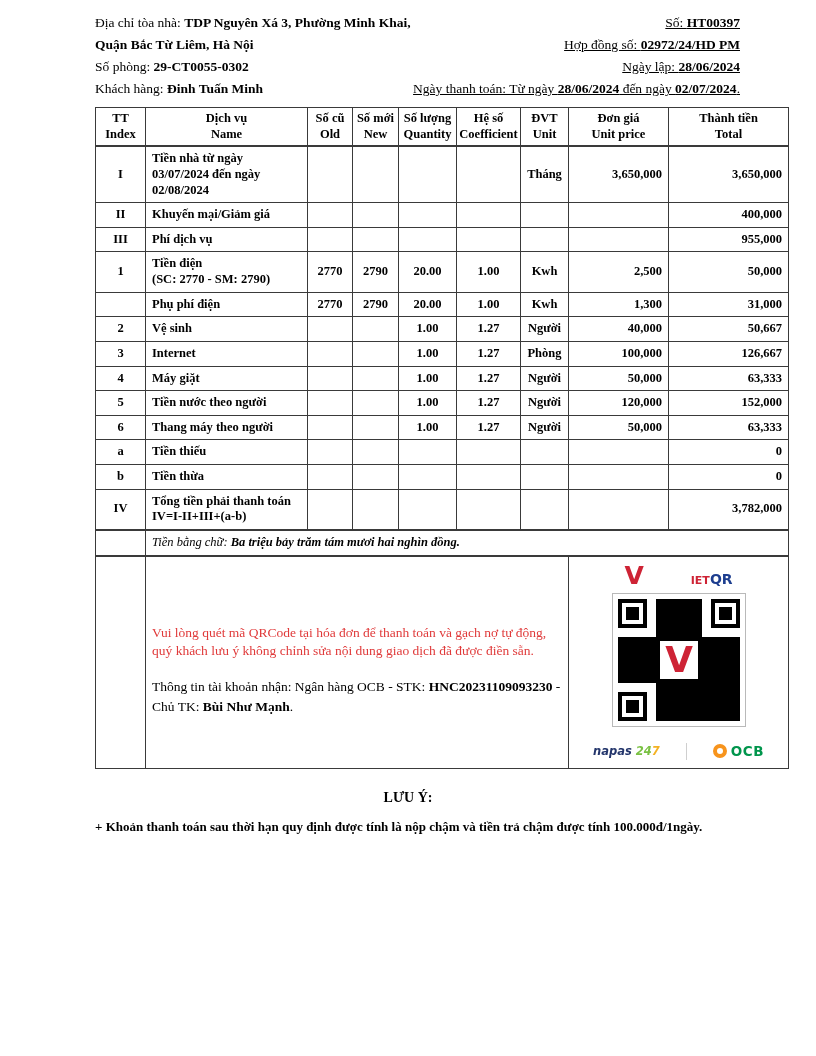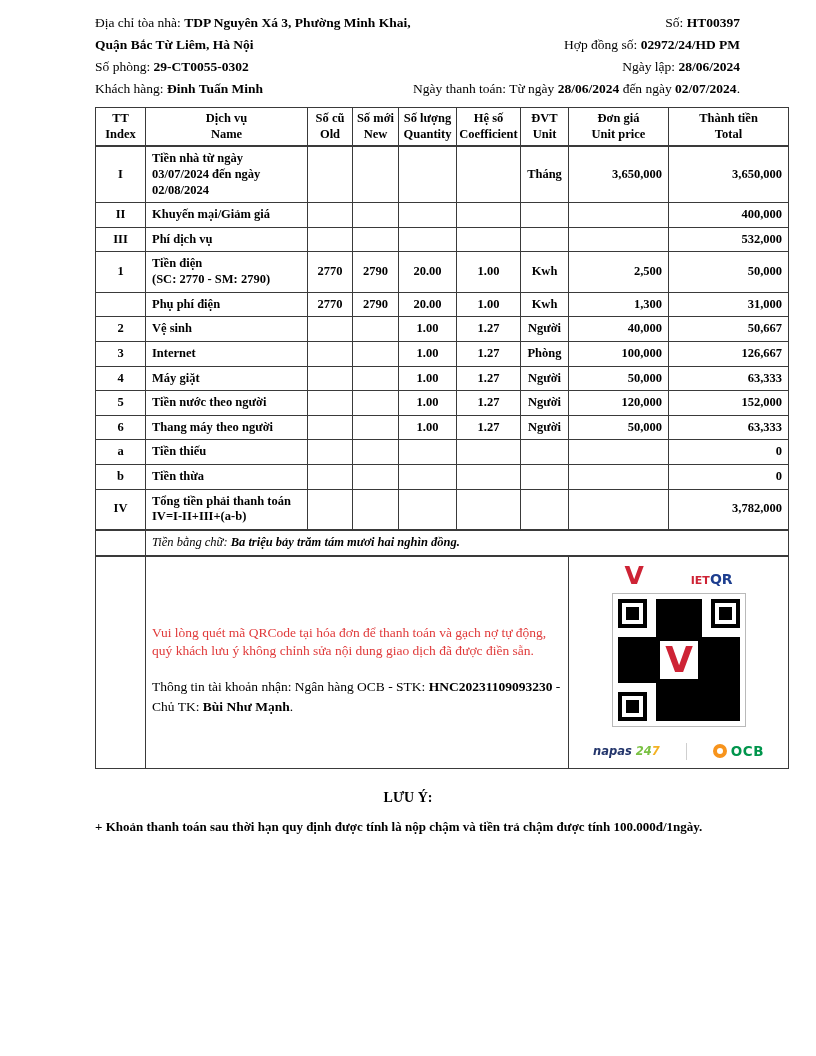--- a/index.html
+++ b/index.html
@@ -22,21 +22,21 @@
   .q8{left:19px;top:29px;width:9px;height:10px;background:#00a49d;}
   .logo-text{font-family:"DejaVu Sans",sans-serif;font-weight:bold;color:#3f3c78;
              font-size:17px;line-height:15px;letter-spacing:-0.3px;}
   .reg{font-size:8px;vertical-align:super;}
   .title{width:320px;text-align:right;font-weight:bold;font-size:16.5px;line-height:1.2;}
 
   
   .info{display:flex;justify-content:space-between;padding:12px 76px 0 95px;
         font-size:13.5px;}
   .info-left{width:356px;}
-  .info-right{text-align:right;}
+  .info-right{text-align:right;text-decoration:underline;}
   .info .line{line-height:22px;}
   .info-right .line{white-space:nowrap;}
   .info b{font-weight:bold;}
 
   
   table.inv{margin:7px 0 0 95px;width:693px;border-collapse:collapse;table-layout:fixed;
             font-size:12.5px;font-weight:bold;}
   table.inv td{border:1px solid #3a3a3a;padding:4px 6px;vertical-align:middle;line-height:1.25;}
   table.inv thead td{text-align:center;padding:3px 2px;border-bottom-width:2px;}
   td.c{text-align:center;}
@@ -171,21 +171,21 @@
         </tr>
         <tr>
           <td class="c">III</td>
           <td class="l">Phí dịch vụ</td>
           <td class="c"></td>
           <td class="c"></td>
           <td class="c"></td>
           <td class="c"></td>
           <td class="c"></td>
           <td class="r"></td>
-          <td class="r">532,000</td>
+          <td class="r">955,000</td>
         </tr>
         <tr>
           <td class="c">1</td>
           <td class="l">Tiền điện<div>(SC: 2770 - SM: 2790)</div></td>
           <td class="c">2770</td>
           <td class="c">2790</td>
           <td class="c">20.00</td>
           <td class="c">1.00</td>
           <td class="c">Kwh</td>
           <td class="r">2,500</td>

